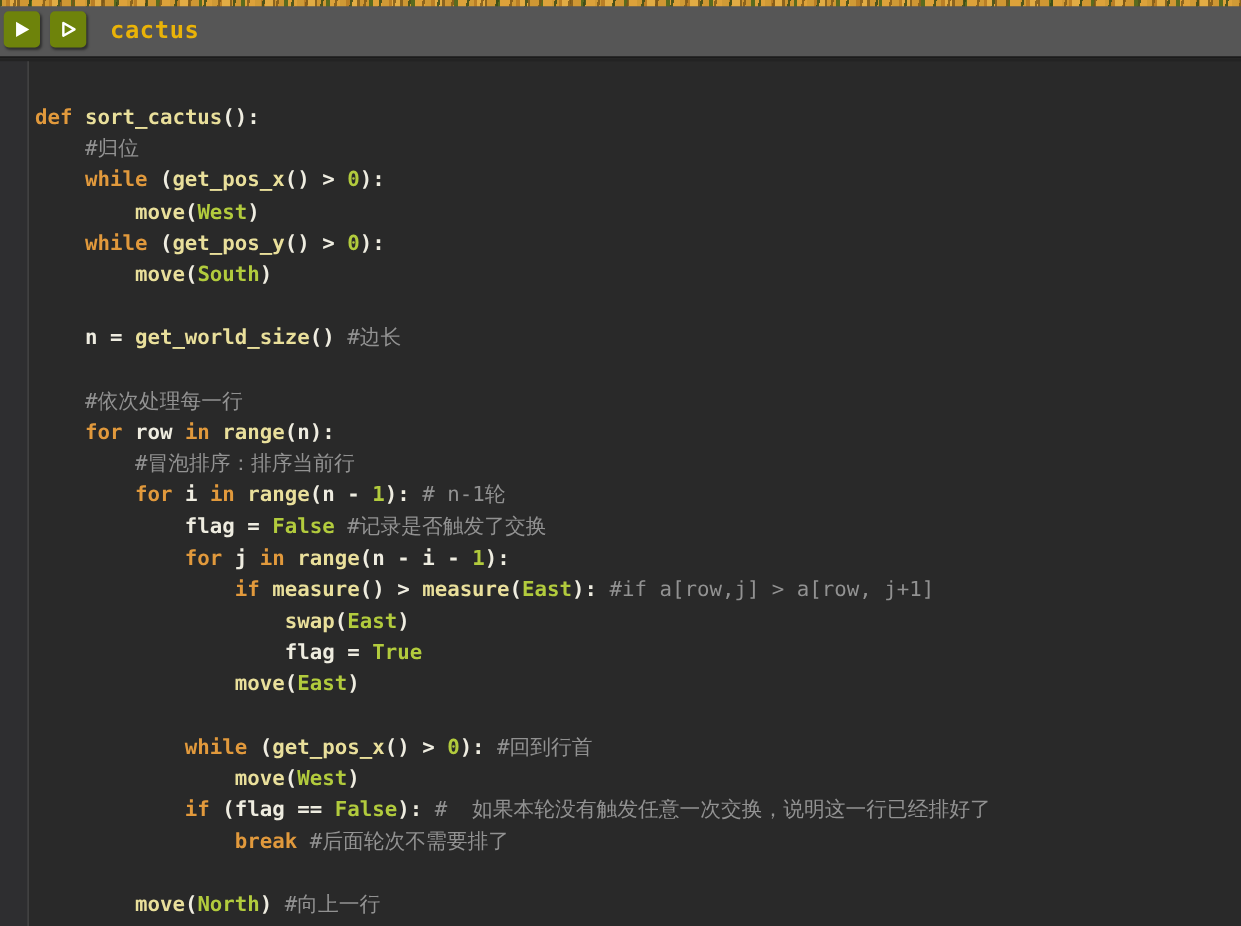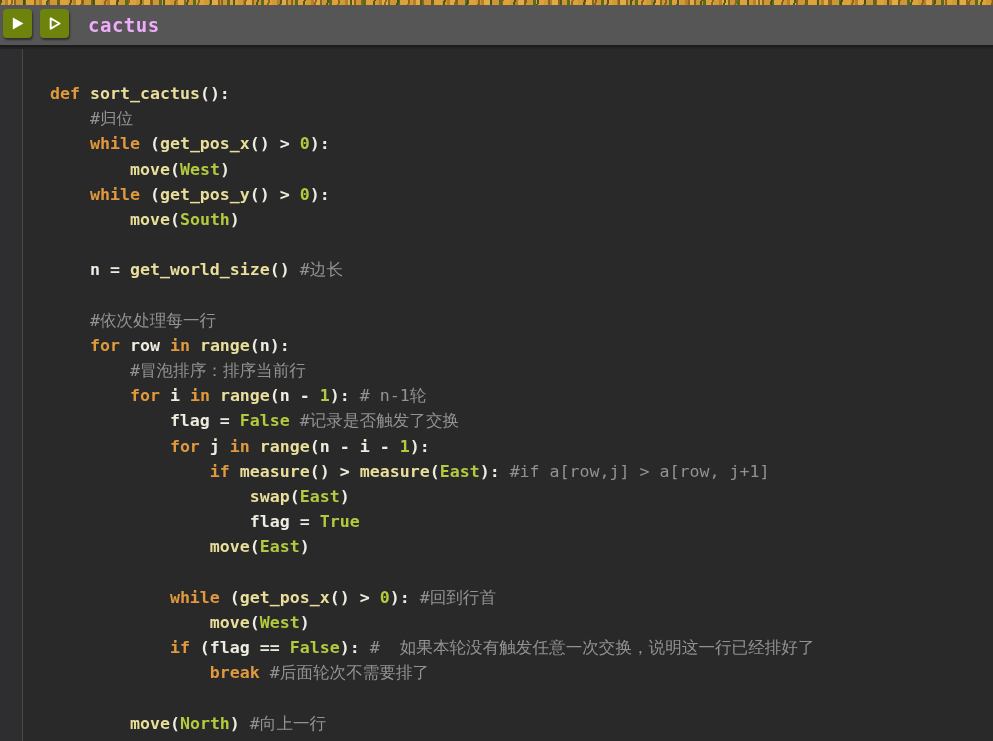--- a/index.html
+++ b/index.html
@@ -27,39 +27,39 @@
     border: none; border-radius: 4px; cursor: pointer;
     box-shadow: 1px 2px 2px rgba(0,0,0,0.45);
     display: flex; align-items: center; justify-content: center;
   }
   .btn.run  { left: 3px; }
   .btn.step { left: 40px; }
   .btn svg { display: block; width: 17px; height: 17px; }
 
   .title {
     position: absolute; left: 88px; top: 50%; transform: translateY(-52%);
-    color: #f0abfc; font-size: 19px; font-weight: bold; letter-spacing: 0.5px;
+    color: #eab308; font-size: 19px; font-weight: bold; letter-spacing: 0.5px;
     font-family: "DejaVu Sans Mono", "Liberation Mono", monospace;
   }
 
   .editor {
     position: absolute; top: 49px; left: 0; right: 0; bottom: 0;
     background: var(--bg, #292929);
   }
   .gutter {
     position: absolute; left: 0; top: 0; bottom: 0; width: 23px;
     background: #2e2e30; border-right: 1px solid #484848;
   }
   .code {
     position: absolute; left: 28px; top: 32px; right: 0;
     font-family: "DejaVu Sans Mono", "Liberation Mono", monospace;
     font-size: 16.6px; line-height: 25.2px; font-weight: bold;
     white-space: pre; color: var(--tx, #eeece0);
   }
-  .code-line { height: 25.2px; margin-left: 22px; }
+  .code-line { height: 25.2px; }
   .t-kw { color: var(--kw, #e1993c); }
   .t-fn { color: var(--fn, #e9df9b); }
   .t-tx { color: var(--tx, #eeece0); }
   .t-ct { color: var(--ct, #b2cb3d); }
   .t-cm { color: var(--cm, #929292); font-weight: 400;
           font-family: "DejaVu Sans Mono", "DejaVu Sans", "Liberation Mono", sans-serif; }
 </style>
 </head>
 <body>
 

